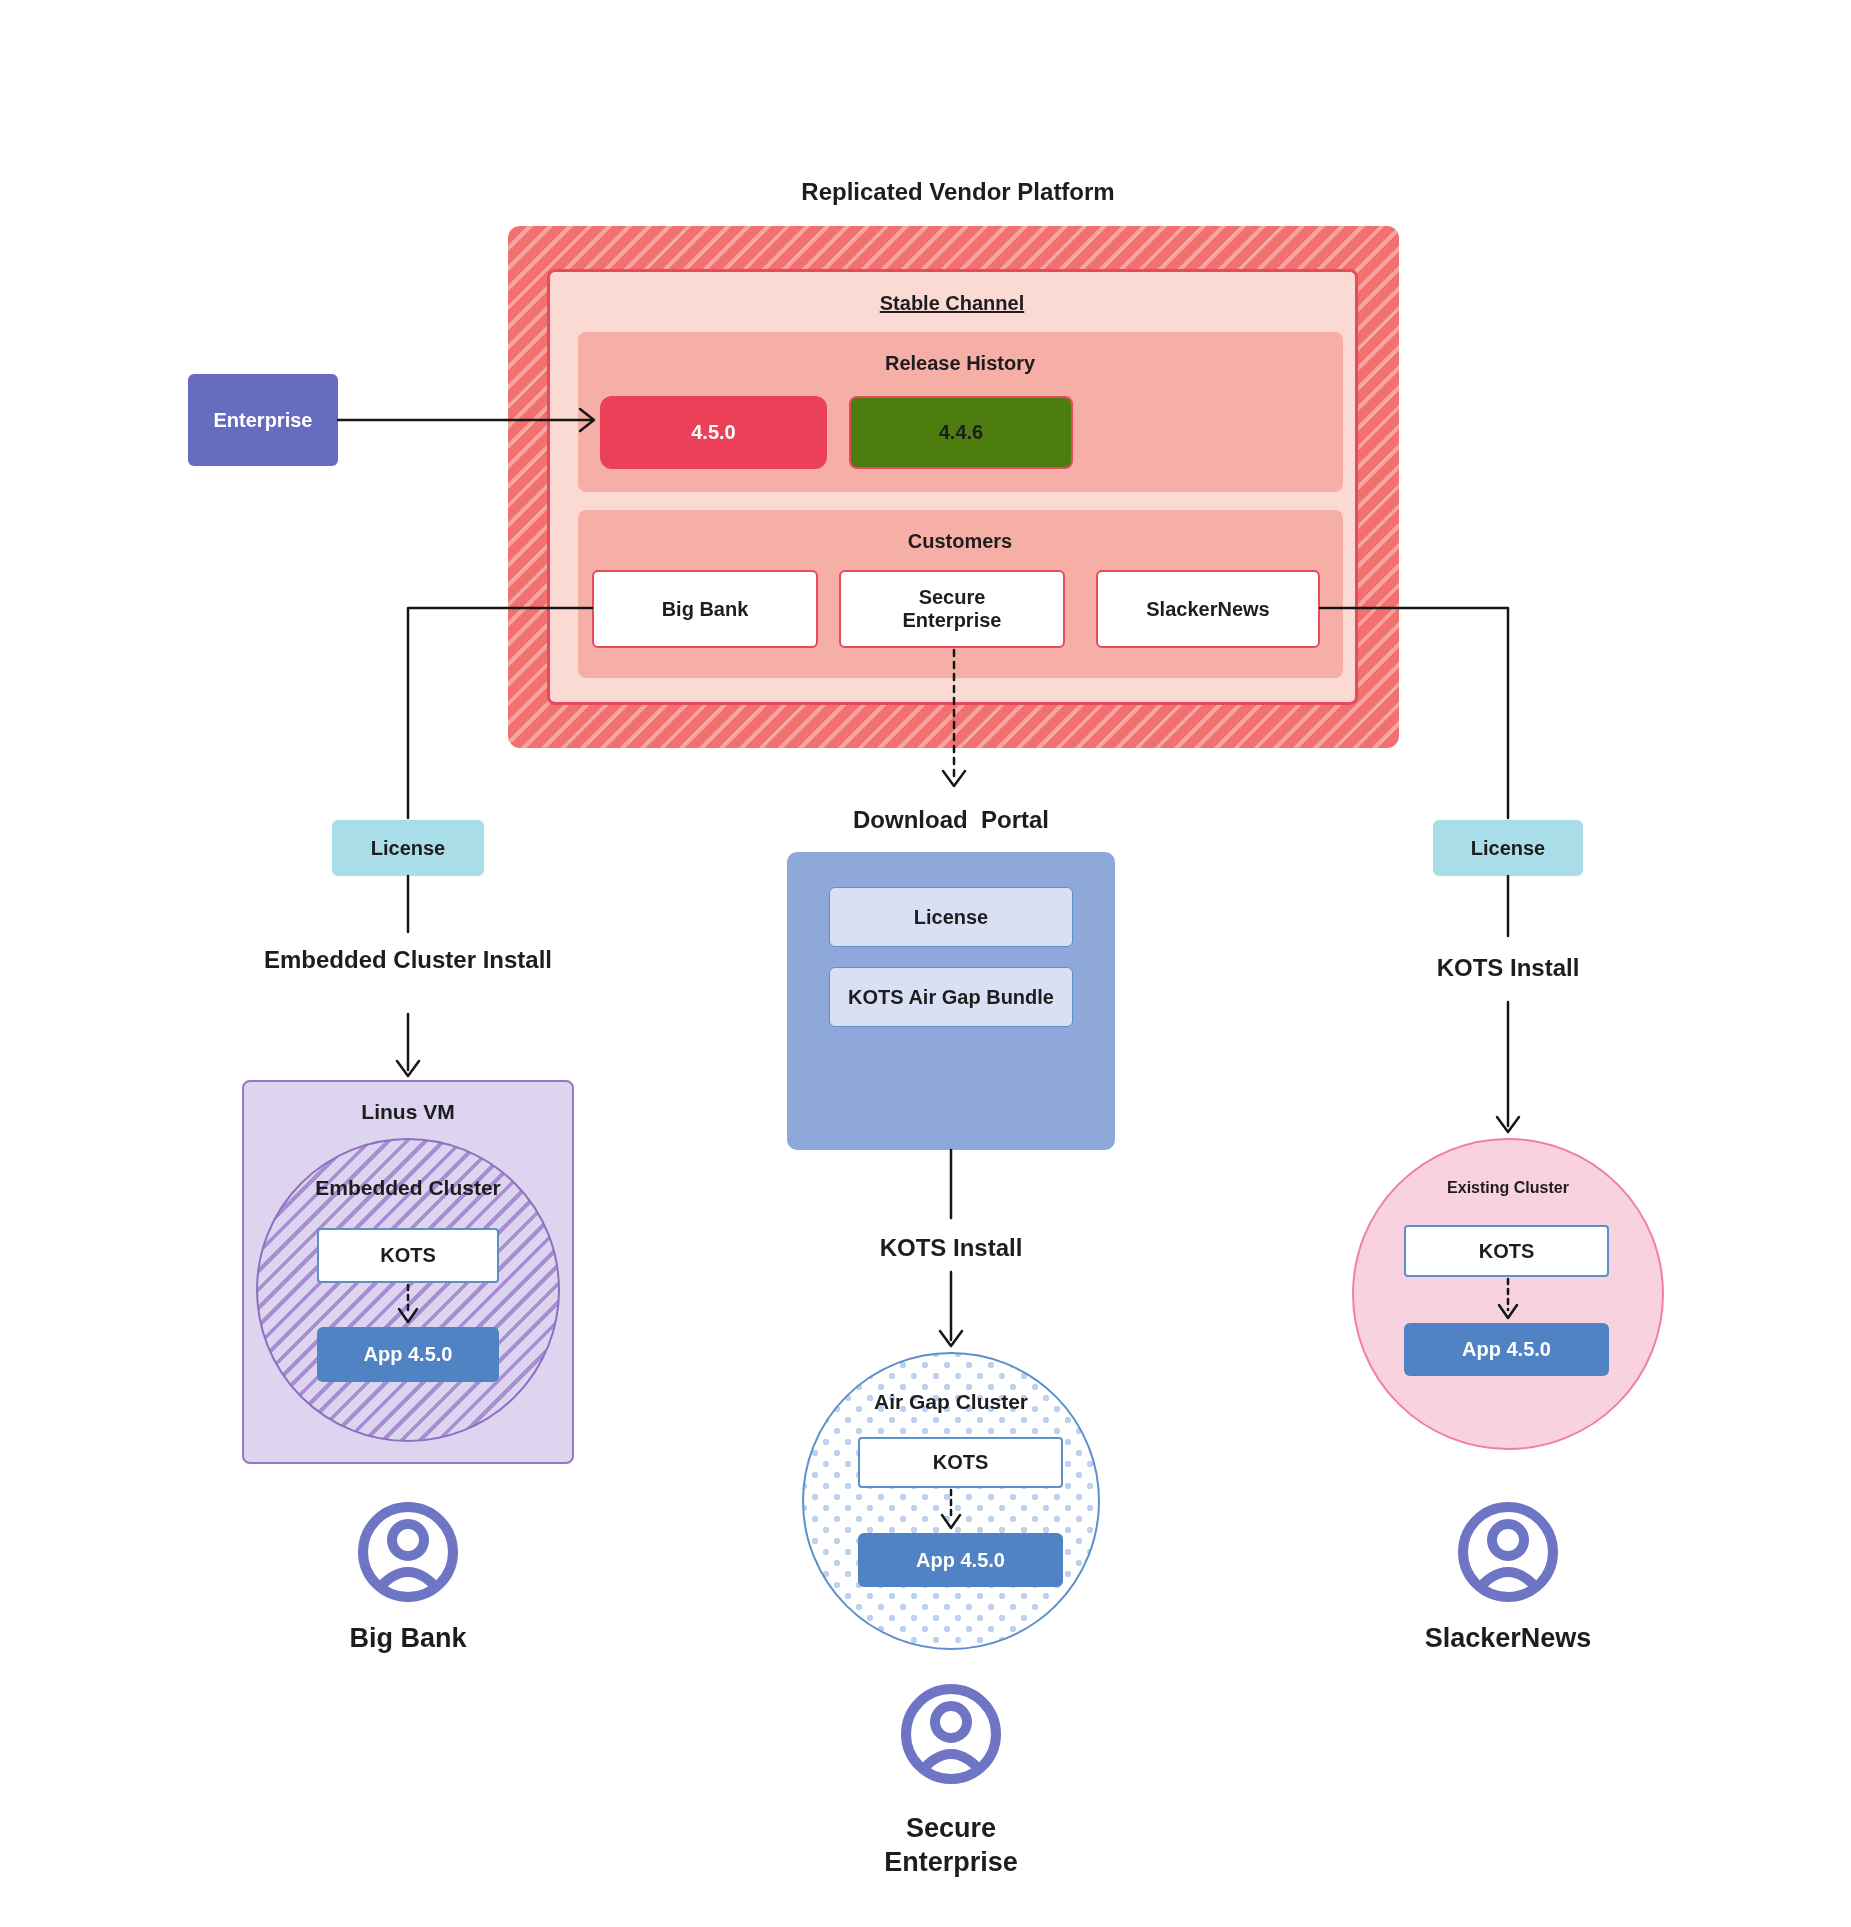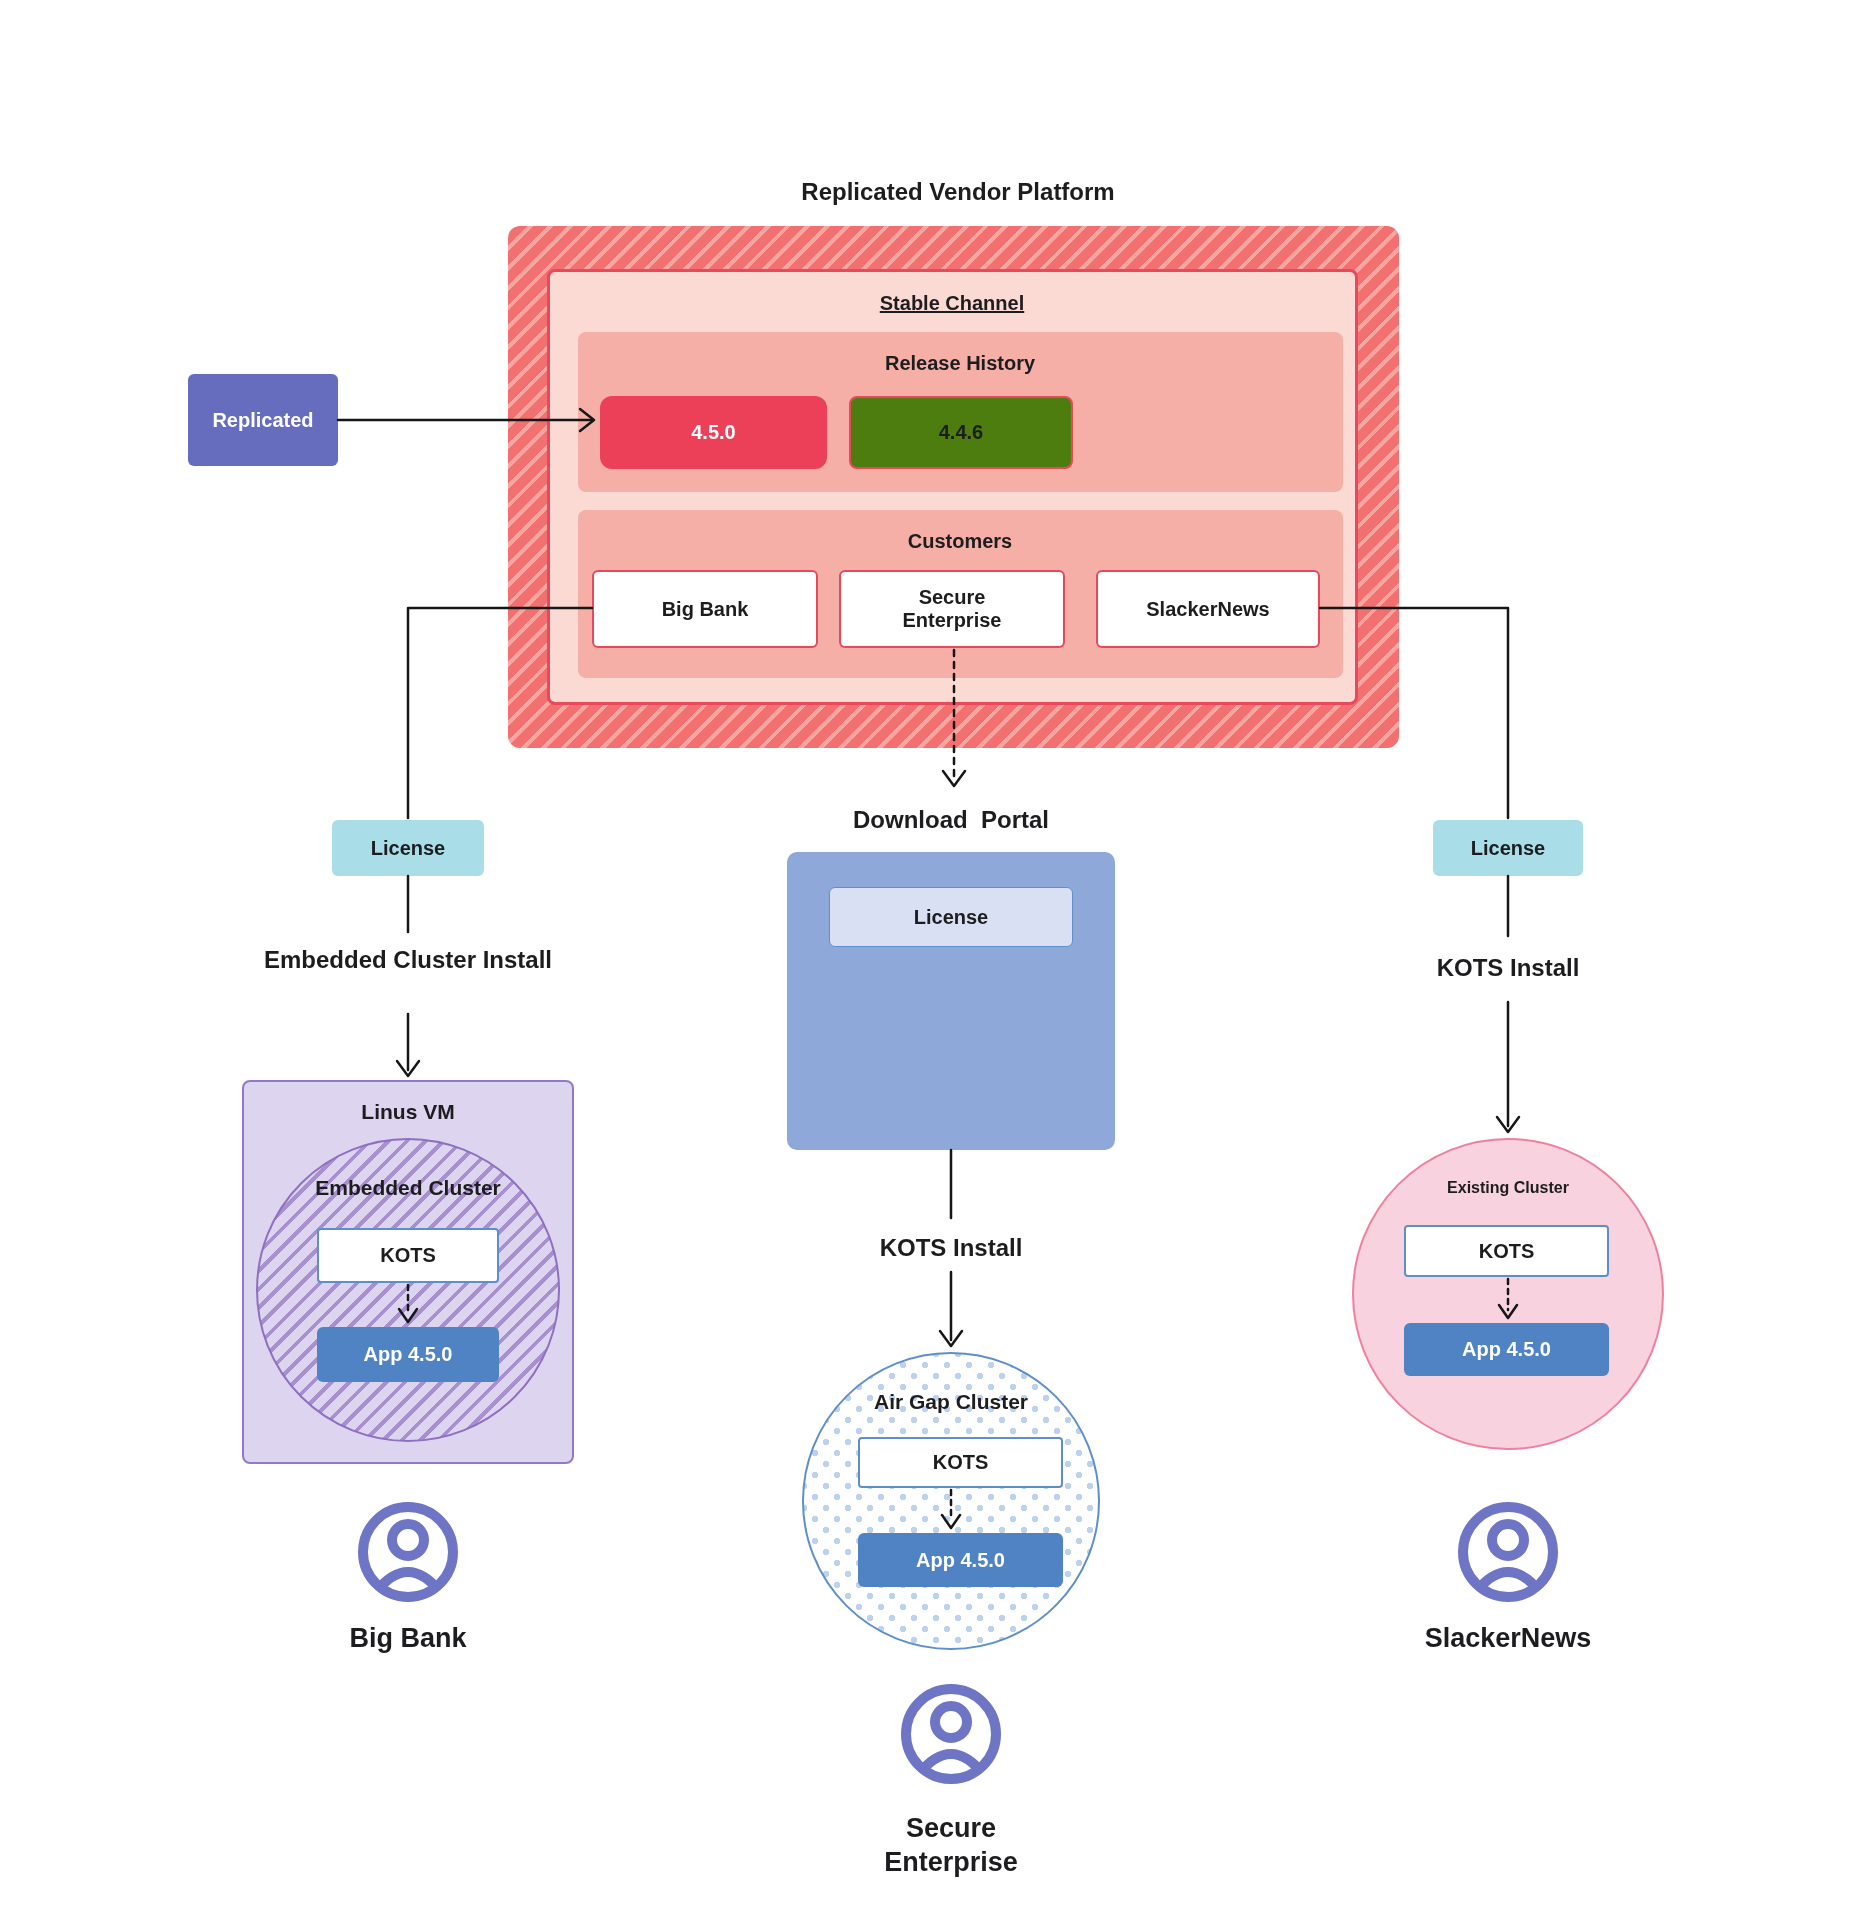--- a/index.html
+++ b/index.html
@@ -78,21 +78,21 @@
     <span>Big Bank</span>
   </div>
   <div class="abs node cust box-lbl lbl" style="left:839px;top:570px;width:226px;height:78px;">
     <span class="narrow" style="max-width:130px;">Secure Enterprise</span>
   </div>
   <div class="abs node cust box-lbl lbl" style="left:1096px;top:570px;width:224px;height:78px;">
     <span>SlackerNews</span>
   </div>
 
   <div class="abs node application box-lbl lbl" style="left:188px;top:374px;width:150px;height:92px;color:#fff;">
-    <span>Replicated</span>
+    <span>Enterprise</span>
   </div>
 
   <div class="abs node license box-lbl lbl" style="left:332px;top:820px;width:152px;height:56px;">
     <span>License</span>
   </div>
   <div class="abs ctr lbl flow-lbl" style="left:408px;top:944px;width:320px;">Embedded Cluster Install</div>
 
   <div class="abs vm" style="left:242px;top:1080px;width:332px;height:384px;"></div>
   <div class="abs ctr lbl sec-lbl" style="left:408px;top:1100px;font-size:21px;">Linus VM</div>
   <div class="abs circle emb-circle" style="left:256px;top:1138px;width:304px;height:304px;"></div>
@@ -101,20 +101,23 @@
     <span>KOTS</span>
   </div>
   <div class="abs node appbox box-lbl lbl" style="left:317px;top:1327px;width:182px;height:55px;">
     <span>App 4.5.0</span>
   </div>
 
   <div class="abs ctr lbl title" style="left:951px;top:806px;">Download  Portal</div>
   <div class="abs portal" style="left:787px;top:852px;width:328px;height:298px;"></div>
   <div class="abs node portal-item box-lbl lbl" style="left:829px;top:887px;width:244px;height:60px;">
     <span>License</span>
+  </div>
+  <div class="abs node portal-item box-lbl lbl" style="left:829px;top:967px;width:244px;height:60px;">
+    <span>KOTS Air Gap Bundle</span>
   </div>
   <div class="abs ctr lbl flow-lbl" style="left:951px;top:1232px;">KOTS Install</div>
 
   <div class="abs circle airgap-circle" style="left:802px;top:1352px;width:298px;height:298px;"></div>
   <div class="abs ctr lbl sec-lbl" style="left:951px;top:1390px;font-size:21px;">Air Gap Cluster</div>
   <div class="abs node kots box-lbl lbl" style="left:858px;top:1437px;width:205px;height:51px;">
     <span>KOTS</span>
   </div>
   <div class="abs node appbox box-lbl lbl" style="left:858px;top:1533px;width:205px;height:54px;">
     <span>App 4.5.0</span>

